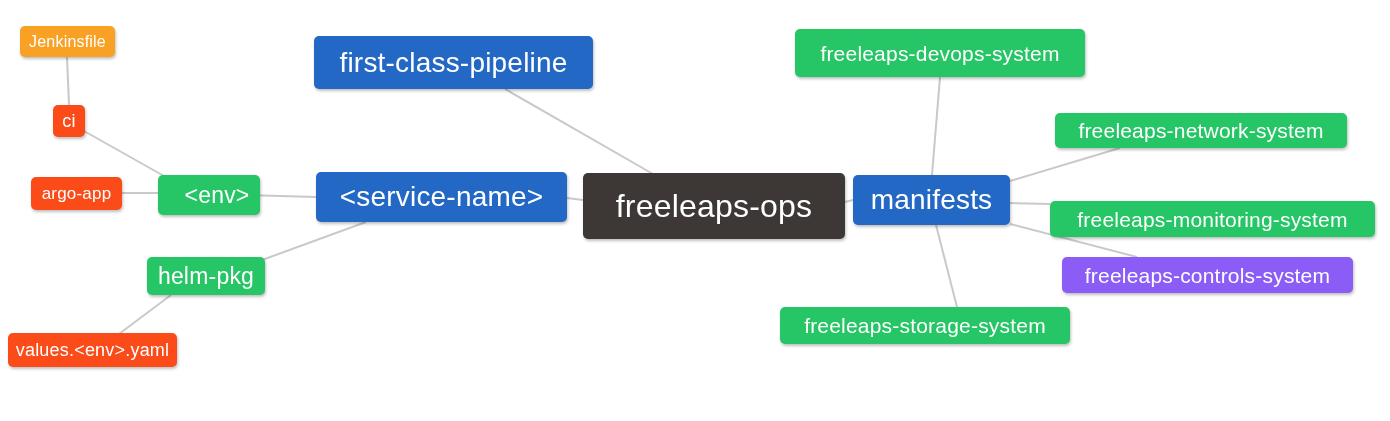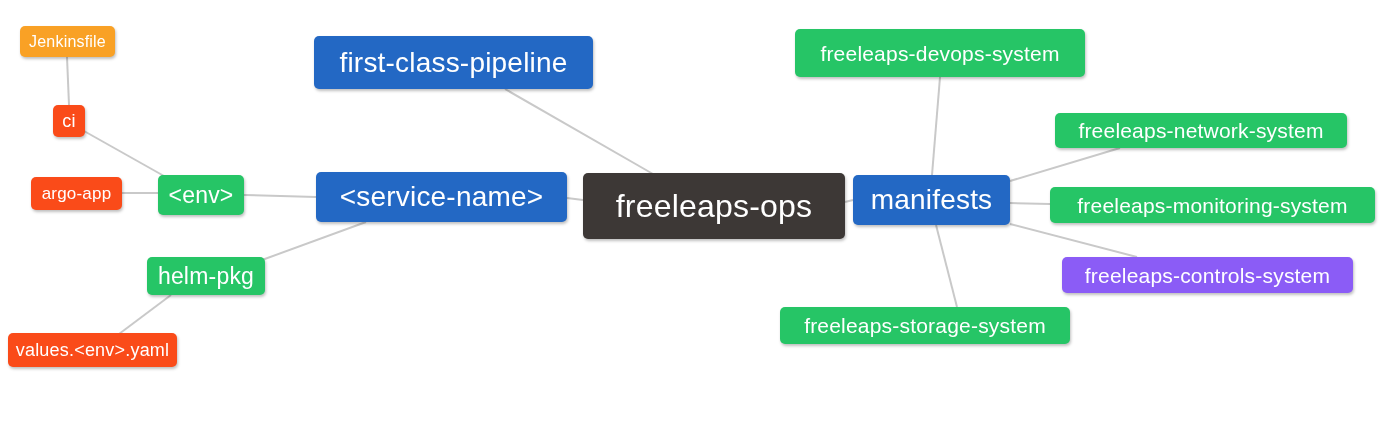--- a/index.html
+++ b/index.html
@@ -53,25 +53,25 @@
       <line x1="845" y1="202" x2="853" y2="200" stroke="#c9c9c9" stroke-width="2"></line>
       <line x1="932" y1="175" x2="941" y2="65" stroke="#c9c9c9" stroke-width="2"></line>
       <line x1="1010" y1="181" x2="1120" y2="148" stroke="#c9c9c9" stroke-width="2"></line>
       <line x1="1010" y1="203" x2="1050" y2="204" stroke="#c9c9c9" stroke-width="2"></line>
       <line x1="1010" y1="224" x2="1137" y2="257" stroke="#c9c9c9" stroke-width="2"></line>
       <line x1="936" y1="225" x2="957" y2="307" stroke="#c9c9c9" stroke-width="2"></line>
     </svg>
 <div class="node" style="left: 20px; top: 26px; width: 95px; height: 31px; background: rgb(249, 161, 37); font-size: 16px;">Jenkinsfile</div>
     <div class="node" style="left: 53px; top: 105px; width: 32px; height: 32px; background: rgb(250, 75, 25); font-size: 18px;">ci</div>
     <div class="node" style="left: 31px; top: 177px; width: 91px; height: 33px; background: rgb(250, 75, 25); font-size: 17px;">argo-app</div>
-    <div class="node" style="left: 158px; top: 175px; width: 86px; height: 40px; background: rgb(38, 197, 102); font-size: 23px;">&lt;env&gt;</div>
+    <div class="node" style="left: 158px; top: 175px; width: 86px; height: 40px; background: rgb(38, 197, 102); font-size: 23px; padding-left: 16px;">&lt;env&gt;</div>
     <div class="node" style="left: 147px; top: 257px; width: 118px; height: 38px; background: rgb(38, 197, 102); font-size: 23px;">helm-pkg</div>
     <div class="node" style="left: 8px; top: 333px; width: 169px; height: 34px; background: rgb(250, 75, 25); font-size: 18px;">values.&lt;env&gt;.yaml</div>
     <div class="node" style="left: 314px; top: 36px; width: 279px; height: 53px; background: rgb(35, 104, 196); font-size: 28px;">first-class-pipeline</div>
     <div class="node" style="left: 316px; top: 172px; width: 251px; height: 50px; background: rgb(35, 104, 196); font-size: 28px;">&lt;service-name&gt;</div>
     <div class="node" style="left: 583px; top: 173px; width: 262px; height: 66px; background: rgb(61, 56, 54); font-size: 32px;">freeleaps-ops</div>
     <div class="node" style="left: 853px; top: 175px; width: 157px; height: 50px; background: rgb(35, 104, 196); font-size: 28px;">manifests</div>
     <div class="node" style="left: 795px; top: 29px; width: 290px; height: 48px; background: rgb(38, 197, 102); font-size: 21px;">freeleaps-devops-system</div>
     <div class="node" style="left: 1055px; top: 113px; width: 292px; height: 35px; background: rgb(38, 197, 102); font-size: 21px;">freeleaps-network-system</div>
-    <div class="node" style="left: 1050px; top: 187px; width: 325px; height: 36px; background: rgb(38, 197, 102); font-size: 21px;">freeleaps-monitoring-system</div>
+    <div class="node" style="left: 1050px; top: 201px; width: 325px; height: 36px; background: rgb(38, 197, 102); font-size: 21px;">freeleaps-monitoring-system</div>
     <div class="node" style="left: 1062px; top: 257px; width: 291px; height: 36px; background: #8b5cf6; font-size: 21px;">freeleaps-controls-system</div>
     <div class="node" style="left: 780px; top: 307px; width: 290px; height: 37px; background: rgb(38, 197, 102); font-size: 21px;">freeleaps-storage-system</div>
   </div>
 
 </body></html>

